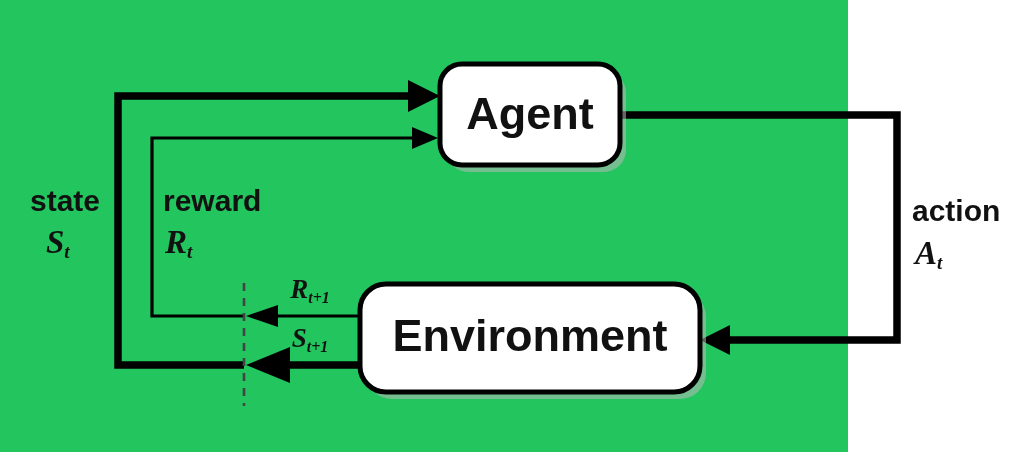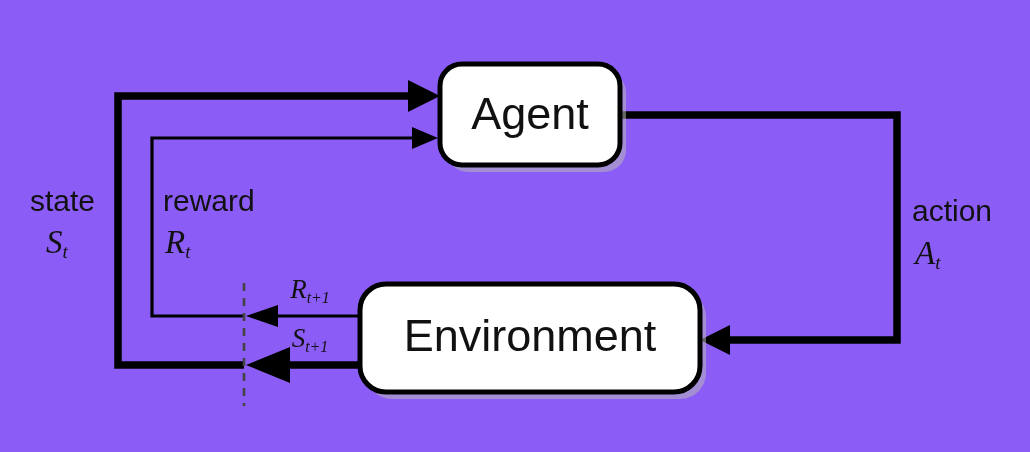--- a/index.html
+++ b/index.html
@@ -8,23 +8,24 @@
     background: #ffffff;
   }
   body {
     width: 1030px;
     height: 452px;
     overflow: hidden;
     font-family: "Liberation Sans", sans-serif;
   }
   #diagram-root {
     position: relative;
-    width: 1030px;
+    width: 848px;
     height: 452px;
-    background: #8b5cf6;
+    background: #22c55e;
+    font-weight: bold;
   }
   svg#rl-svg {
     position: absolute;
     top: 0;
     left: 0;
     width: 1030px;
     height: 452px;
     display: block;
   }
   .node-box {

